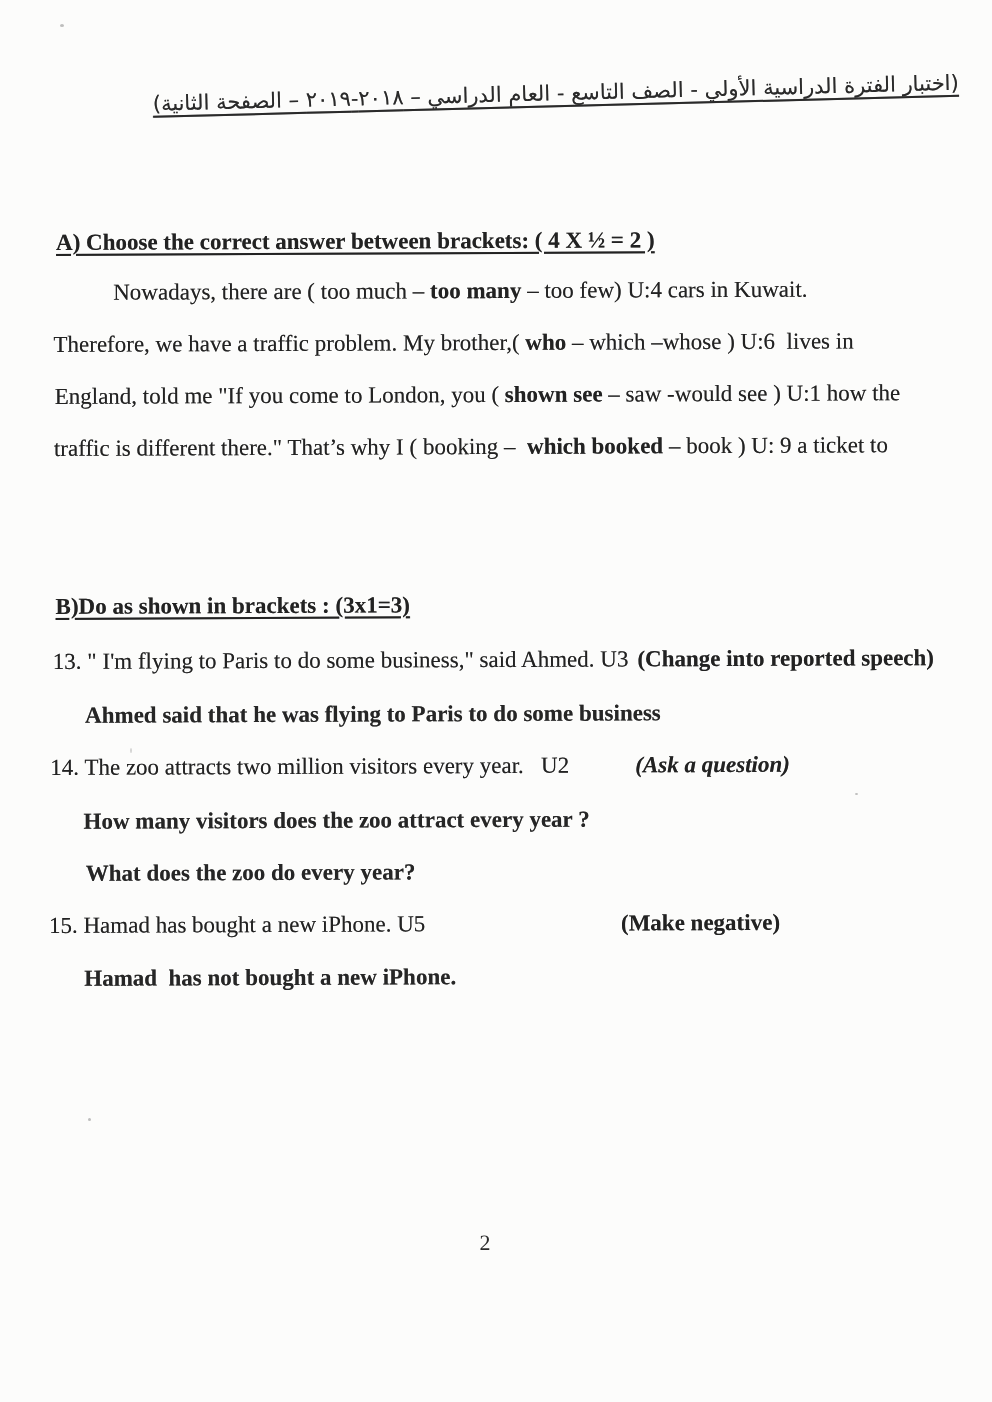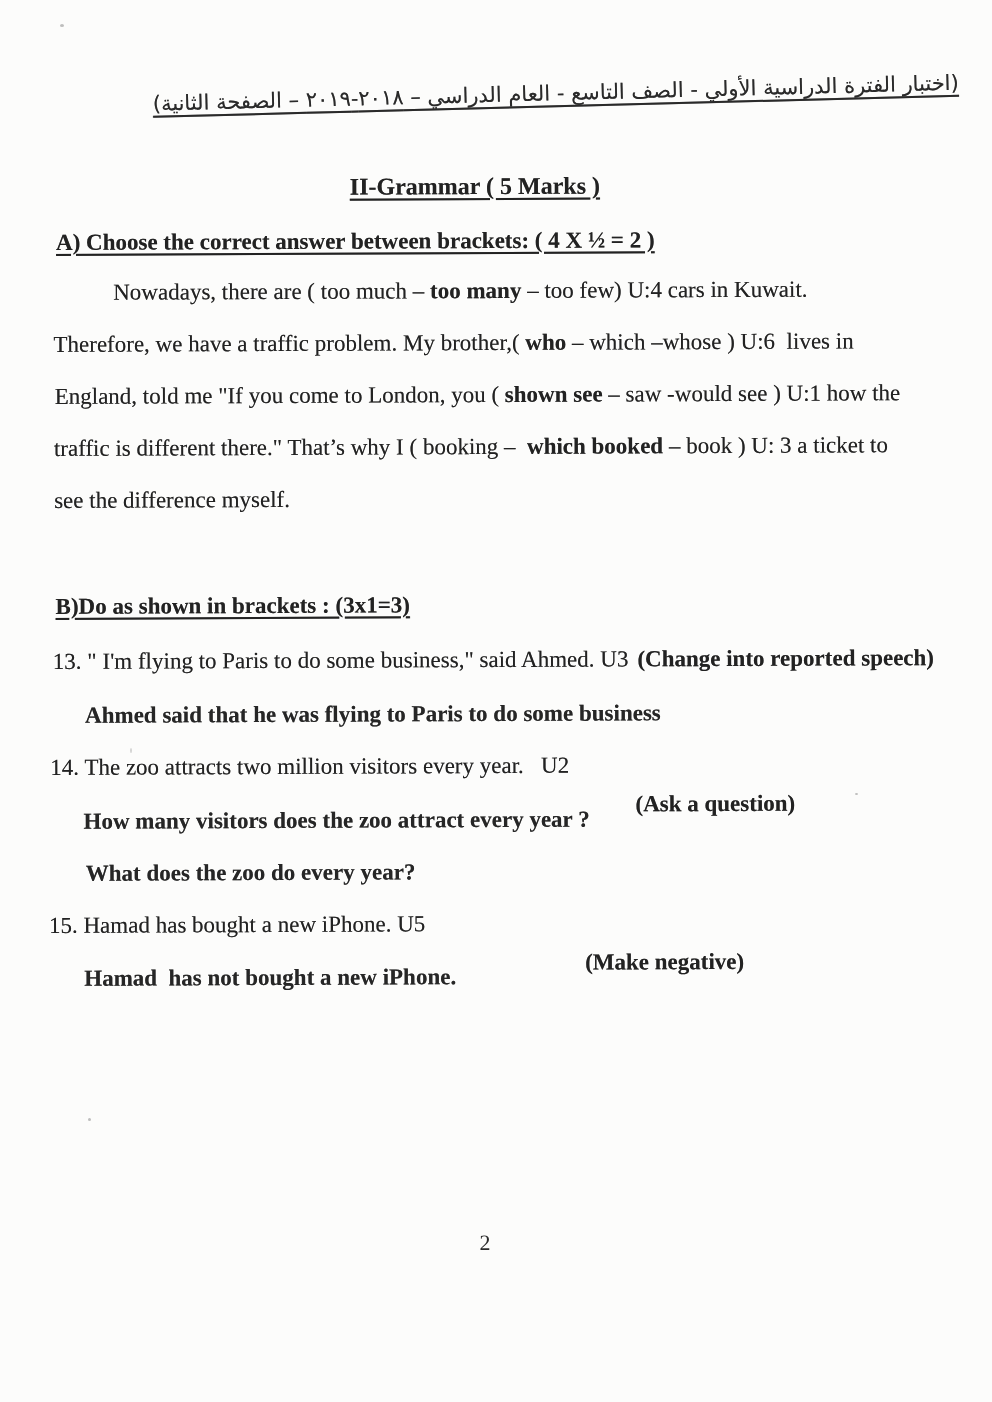--- a/index.html
+++ b/index.html
@@ -24,21 +24,21 @@
     transform-origin: 50% 50%;
   }
   .line {
     position: absolute;
     font-size: 23px;
     line-height: 1.2;
     white-space: pre;
     color: #222;
     text-shadow: 0 0 0.6px rgba(40,40,40,0.55);
   }
-  .b { font-weight: bold; margin-top: 39px; }
+  .b { font-weight: bold; }
   .ans { font-weight: bold; color: #262626; }
   .h {
     font-weight: bold;
     text-decoration: underline;
     text-underline-offset: 4px;
   }
   .arabic-header {
     position: absolute;
     top: 92px;
     left: 147px;
@@ -64,25 +64,25 @@
   .heading-a { top: 227px; left: 58px; }
   .heading-b { top: 591px; left: 56px; }
   .p1 { top: 277px; left: 115px; }
   .p2 { top: 329px; left: 55px; }
   .p3 { top: 381px; left: 56px; }
   .p4 { top: 433px; left: 55px; }
   .p5 { top: 485px; left: 55px; }
   .q13 { top: 646px; left: 53px; }
   .a13 { top: 700px; left: 85px; }
   .q14 { top: 752px; left: 50px; }
-  .i14 { top: 752px; left: 635px; }
+  .i14 { top: 752px; left: 635px; font-style: italic; }
   .a14a { top: 806px; left: 83px; }
   .a14b { top: 858px; left: 85px; }
   .q15 { top: 910px; left: 48px; }
-  .i15 { top: 910px; left: 584px; }
+  .i15 { top: 910px; left: 620px; }
   .a15 { top: 963px; left: 83px; }
   .instr-inline { font-weight: bold; margin-left: 9px; }
   .page-number {
     position: absolute;
     top: 1230px;
     left: 477px;
     font-size: 22px;
     color: #2a2a2a;
   }
   .speck {
@@ -103,33 +103,31 @@
 
   <div class="speck s1"></div>
   <div class="speck s2"></div>
   <div class="speck s3"></div>
   <div class="speck s4"></div>
 
   <div class="arabic-header">(اختبار الفترة الدراسية الأولي - الصف التاسع - العام الدراسي – ٢٠١٨-٢٠١٩ – الصفحة الثانية)</div>
 
   <div class="content">
 
-    <div class="line title h">II-Grammar ( 5 Marks )</div>
 
     <div class="line h heading-a">A) Choose the correct answer between brackets: ( 4 X ½ = 2 )</div>
 
     <div class="line p1"><span>Nowadays, there are ( too much – </span><span class="b">too many</span><span> – too few) U:4 cars in Kuwait.</span></div>
 
     <div class="line p2"><span>Therefore, we have a traffic problem. My brother,( </span><span class="b">who</span><span> – which –whose ) U:6  lives in</span></div>
 
     <div class="line p3"><span>England, told me "If you come to London, you ( </span><span class="b">shown see</span><span> – saw -would see ) U:1 how the</span></div>
 
-    <div class="line p4"><span>traffic is different there." That’s why I ( booking –  </span><span class="b">which booked</span><span> – book ) U: 3 a ticket to</span></div>
+    <div class="line p4"><span>traffic is different there." That’s why I ( booking –  </span><span class="b">which booked</span><span> – book ) U: 9 a ticket to</span></div>
 
-    <div class="line p5"><span>see the difference myself.</span><span class="b"></span><span></span></div>
 
     <div class="line h heading-b">B)Do as shown in brackets : (3x1=3)</div>
 
     <div class="line q13"><span>13. " I'm flying to Paris to do some business," said Ahmed. U3</span><span class="instr-inline">(Change into reported speech)</span></div>
 
     <div class="line ans a13">Ahmed said that he was flying to Paris to do some business</div>
 
     <div class="line q14">14. The zoo attracts two million visitors every year.   U2</div>
     <div class="line b i14">(Ask a question)</div>
 

